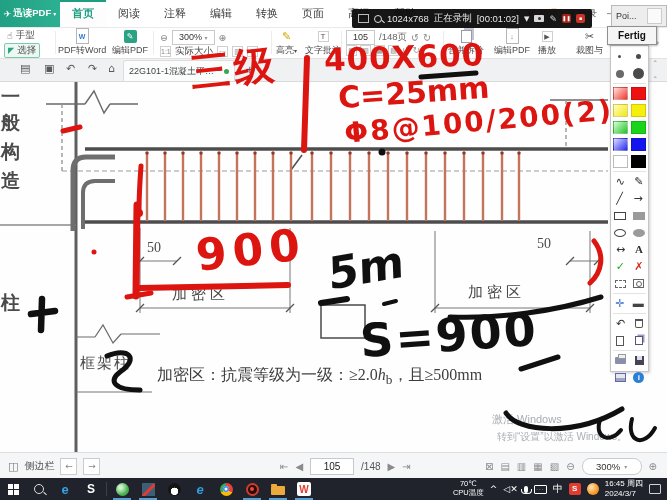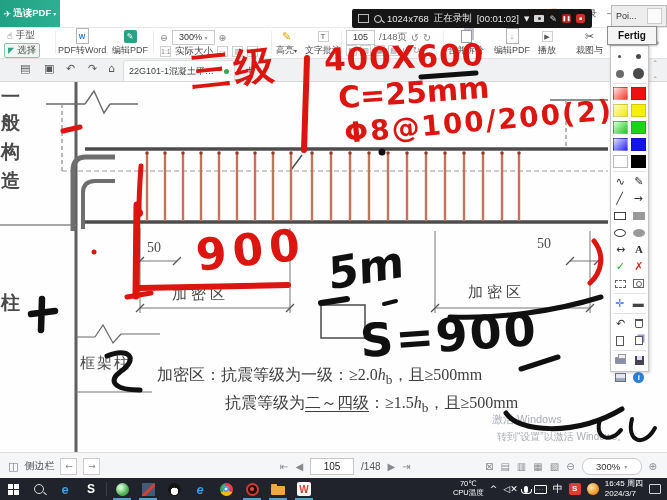--- a/index.html
+++ b/index.html
@@ -148,20 +148,30 @@
 <body>
 
 <div class="stage">
 
   <div class="menubar">
     <div class="logo">
       <span class="ic">✈</span>
       <span>迅读PDF</span>
       <span class="ic" style="font-size:6px;">▾</span>
     </div>
+    <div class="mtabs">
+      <span class="mtab active">首页</span>
+      <span class="mtab">阅读</span>
+      <span class="mtab">注释</span>
+      <span class="mtab">编辑</span>
+      <span class="mtab">转换</span>
+      <span class="mtab">页面</span>
+      <span class="mtab">高级</span>
+      <span class="mtab">帮助</span>
+    </div>
     <div class="mright">
       <span class="ic" style="color:#999;">↻</span>
       <span class="ic" style="color:#999;">⚙</span>
       <span style="display:flex;align-items:center;gap:2px;">
         <span class="kicon">K</span>
         <span class="upg">开通</span>
       </span>
       <span style="display:flex;align-items:center;gap:3px;">
         <span class="person"></span>
         <span>登录</span>
@@ -406,23 +416,20 @@
     <div class="doclabel" style="left:1px;top:87px;font-size:19px;font-weight:bold;">造</div>
     <div class="doclabel" style="left:1px;top:209px;font-size:19px;font-weight:bold;">柱</div>
     <div class="doclabel" style="left:80px;top:273px;font-size:15px;letter-spacing:2px;font-family:Liberation Serif, serif;">框架柱</div>
     <div class="doclabel" style="left:147px;top:159px;font-size:14px;">50</div>
     <div class="doclabel" style="left:537px;top:155px;font-size:14px;">50</div>
     <div class="doclabel" style="left:172px;top:204px;font-size:15px;letter-spacing:4px;">加密区</div>
     <div class="doclabel" style="left:468px;top:202px;font-size:15px;letter-spacing:4px;">加密区</div>
     <div class="doclabel" style="left:157px;top:284px;font-size:16px;color:#3e3e3e;">
       <span>加密区：</span><span>抗震等级为一级：≥2.0</span><i>h</i><sub>b</sub><span>，且≥500mm</span>
     </div>
-    <div class="doclabel" style="left:225px;top:312px;font-size:16px;color:#3e3e3e;">
-      <span>抗震等级为</span><span style="border-bottom:1px solid #3e3e3e;">二～四级</span><span>：≥1.5</span><i>h</i><sub>b</sub><span>，且≥500mm</span>
-    </div>
 
     <div class="watermark" style="left:492px;top:331px;">激活 Windows</div>
     <div class="watermark" style="left:497px;top:349px;font-size:10px;">转到“设置”以激活 Windows。</div>
 
     <div class="sgbar">
       <span class="sg" style="background:#e23c30;">S</span>
       <span class="sg" style="background:#3f7de0;">申</span>
       <span class="sg ic" style="color:#555;font-size:11px;">☺</span>
       <span class="sg" style="background:#fff;border:1px solid #ccc;"></span>
       <span class="sg" style="background:#3aa548;font-size:8px;">▦</span>

